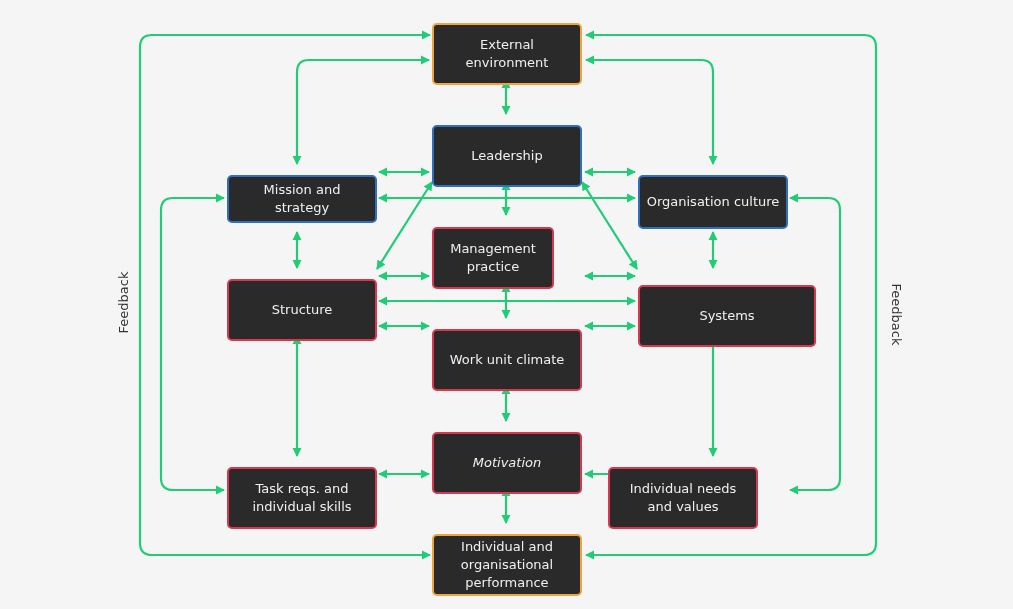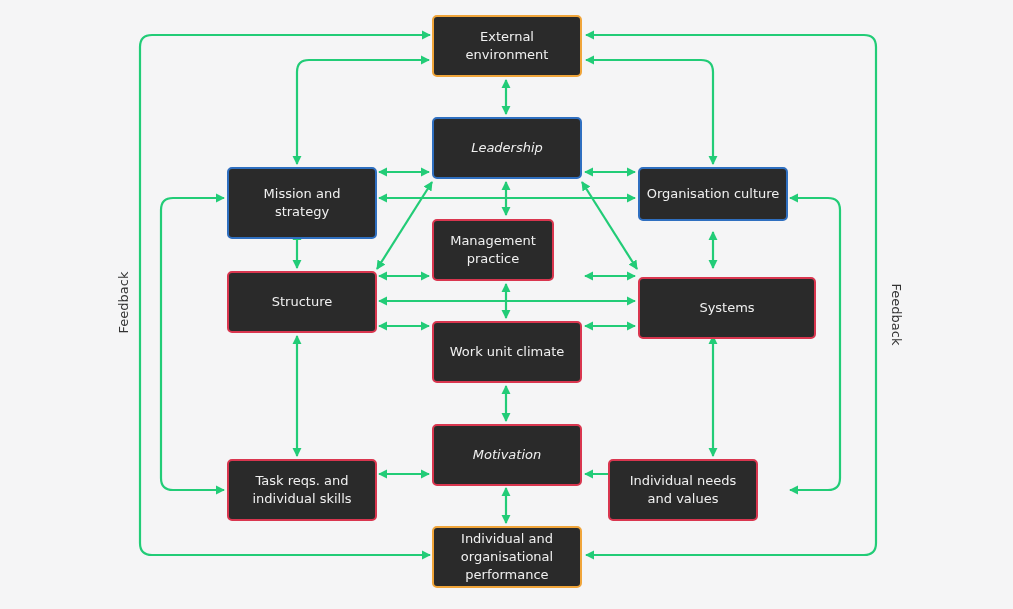--- a/index.html
+++ b/index.html
@@ -1,19 +1,19 @@
 <!DOCTYPE html>
 <html><head>
 <meta charset="utf-8">
 <style>
   html, body { margin:0; padding:0; }
   body { width:1013px; height:609px; background:#f5f5f6; position:relative; overflow:hidden; font-family:"DejaVu Sans", sans-serif; }
   svg#links { position:absolute; left:0; top:0; width:1013px; height:609px; }
   .node { position:absolute; box-sizing:border-box; background:#2a2a2a; border-radius:5px; color:#f0f0f0;
-          font-size:13px; line-height:18px; text-align:center; display:flex; align-items:center; justify-content:center; padding:2px 6px; }
+          font-size:13px; line-height:18px; text-align:center; display:flex; align-items:center; justify-content:center; padding:2px 6px;margin-top:8px; }
   .node.orange { border:2px solid #f0a53a; }
   .node.blue { border:2px solid #2f6fc0; }
   .node.red { border:2px solid #d9364f; }
   .fb { position:absolute; font-size:13px; color:#333; white-space:nowrap; }
   #fb-left { left:93px; top:296px; transform:rotate(-90deg); transform-origin:center; width:60px; text-align:center; }
   #fb-right { left:866px; top:306px; transform:rotate(90deg); transform-origin:center; width:60px; text-align:center; }
 </style>
 </head>
 <body>
 
@@ -79,22 +79,22 @@
 
     <path d="M379,474 L429,474" marker-start="url(#ah)" marker-end="url(#ah)"></path>
 
     <path d="M585,474 L635,474" marker-start="url(#ah)" marker-end="url(#ah)"></path>
 
     <path d="M506,488 L506,523" marker-start="url(#ah)" marker-end="url(#ah)"></path>
   </g>
 </svg>
 
 <div class="node orange" style="left:432px;top:15px;width:150px;height:62px;">External environment</div>
-<div class="node blue" style="left:432px;top:117px;width:150px;height:62px;font-style:italic;">Leadership</div>
-<div class="node blue" style="left:227px;top:167px;width:150px;height:72px;">Mission and strategy</div>
+<div class="node blue" style="left:432px;top:117px;width:150px;height:62px;">Leadership</div>
+<div class="node blue" style="left:227px;top:167px;width:150px;height:48px;">Mission and strategy</div>
 <div class="node blue" style="left:638px;top:167px;width:150px;height:54px;">Organisation culture</div>
 <div class="node red" style="left:432px;top:219px;width:122px;height:62px;">Management practice</div>
 <div class="node red" style="left:227px;top:271px;width:150px;height:62px;">Structure</div>
 <div class="node red" style="left:638px;top:277px;width:178px;height:62px;">Systems</div>
 <div class="node red" style="left:432px;top:321px;width:150px;height:62px;">Work unit climate</div>
 <div class="node red" style="left:432px;top:424px;width:150px;height:62px;font-style:italic;">Motivation</div>
 <div class="node red" style="left:227px;top:459px;width:150px;height:62px;text-align:center;">Task reqs. and individual skills</div>
 <div class="node red" style="left:608px;top:459px;width:150px;height:62px;">Individual needs and values</div>
 <div class="node orange" style="left:432px;top:526px;width:150px;height:62px;">Individual and organisational performance</div>
 

